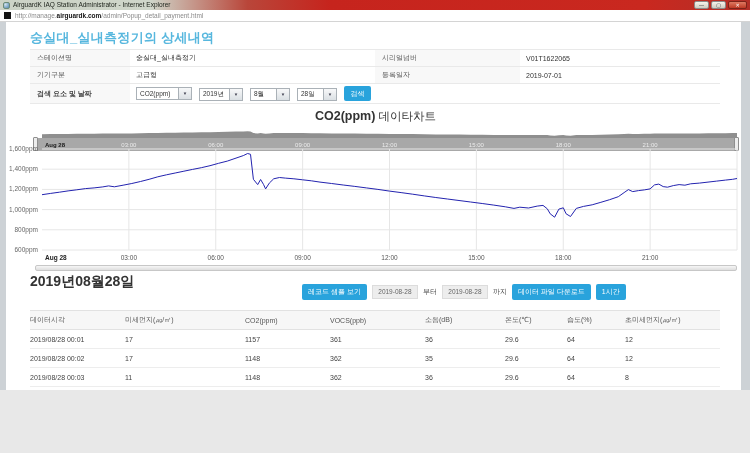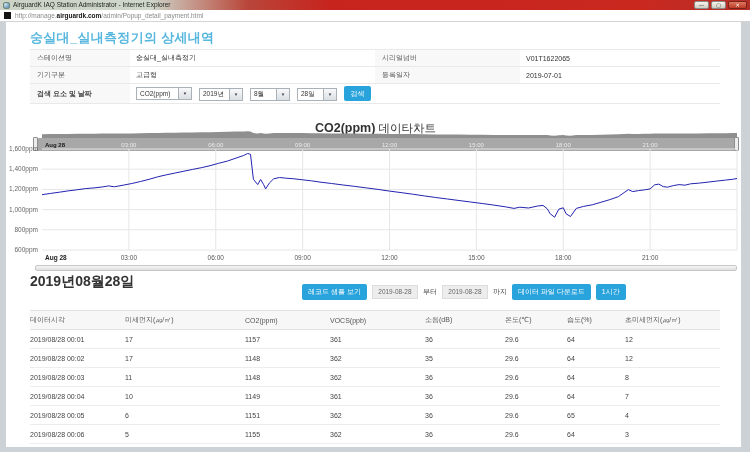--- a/index.html
+++ b/index.html
@@ -1,17 +1,17 @@
 <!DOCTYPE html>
 <html><head>
 <meta charset="utf-8">
 <style>
   html,body{margin:0;padding:0;}
   body{width:750px;height:453px;font-family:"Liberation Sans","DejaVu Sans",sans-serif;background:#e8e8e8;}
-  .window{width:750px;height:453px;position:relative;overflow:hidden;background:#fff;}
+  .window{width:750px;height:390px;position:relative;overflow:hidden;background:#fff;}
 
   
   .titlebar{height:10px;background:linear-gradient(to right,#ccd3c6 0%,#cfd6ca 20%,#b9463a 33%,#c6241d 44%,#c9281f 86%,#b23028 100%);display:flex;align-items:center;padding:0 3px;box-sizing:border-box;}
   .ie-ico{width:7px;height:7px;border-radius:2px;background:radial-gradient(circle at 30% 30%,#cfe0ea,#7fa8c7 60%,#5b86a8);border:1px solid #6b8a77;box-sizing:border-box;flex:0 0 auto;}
   .tb-title{font-size:6.5px;color:#20261e;margin-left:3px;flex:1;white-space:nowrap;overflow:hidden;line-height:10px;}
   .wc{width:15px;height:8px;border:1px solid #8a8a8a;border-radius:2px;background:linear-gradient(#f6f4ec,#cfccc1);display:inline-flex;align-items:center;justify-content:center;font-size:5px;line-height:5px;color:#333;margin-left:2px;box-sizing:border-box;cursor:pointer;}
   .wc.close{background:linear-gradient(#de7a62,#bd3a25);color:#fff;border-color:#7d241a;width:19px;}
 
   
   .addressbar{height:12px;background:#fff;border-bottom:1px solid #d4d4d4;display:flex;align-items:center;padding:0 4px;box-sizing:border-box;}
@@ -37,21 +37,21 @@
 
   .sel{display:inline-flex;align-items:stretch;height:13px;border:1px solid #aab1b7;background:#fff;font-size:6.5px;color:#333;box-sizing:border-box;margin-right:7px;cursor:pointer;}
   .sel .st{display:flex;align-items:center;padding:0 3px;flex:1;white-space:nowrap;}
   .sel .sa{width:12px;border-left:1px solid #aab1b7;background:linear-gradient(#f7f8f9,#dbe0e4);display:flex;align-items:center;justify-content:center;font-size:4.5px;color:#445;}
 
   .btn{background:#29a3dc;color:#fff;border:none;border-radius:2px;font-size:7px;font-family:inherit;display:inline-flex;align-items:center;justify-content:center;cursor:pointer;white-space:nowrap;}
   .btn.search{width:27px;height:15px;}
 
   
   .chart{position:absolute;left:6px;top:86px;width:727px;height:170px;}
-  .chart-title{position:absolute;top:13px;width:100%;text-align:center;font-size:11.5px;color:#333;}
+  .chart-title{position:absolute;top:1px;width:100%;text-align:center;font-size:11.5px;color:#333;}
   .chart-title b{font-size:12.5px;font-weight:800;}
   .nav{position:absolute;left:23px;top:30px;width:702px;height:13px;background:#a8a8a8;cursor:grab;}
   .nav svg{position:absolute;left:0;top:-7px;}
   .nav-label{position:absolute;top:3px;font-size:6px;line-height:8px;color:#ececec;transform:translateX(-50%);white-space:nowrap;}
   .nav-label.first{transform:none;color:#191919;font-weight:bold;}
   .nav-handle{position:absolute;top:-1px;width:5px;height:14px;background:linear-gradient(to right,#ededed 35%,#9a9a9a 40%,#ededed 45%,#ededed 55%,#9a9a9a 62%,#ededed 66%);border:1px solid #8f8f8f;border-radius:1px;box-sizing:border-box;cursor:ew-resize;}
   #plot-svg{position:absolute;left:0;top:40px;overflow:visible;}
   .ytick{font-size:6.5px;fill:#666;}
   .xlabels{position:absolute;top:146px;left:0;width:100%;height:9px;}
   .xlabel{position:absolute;font-size:6.5px;color:#555;transform:translateX(-50%);white-space:nowrap;}

